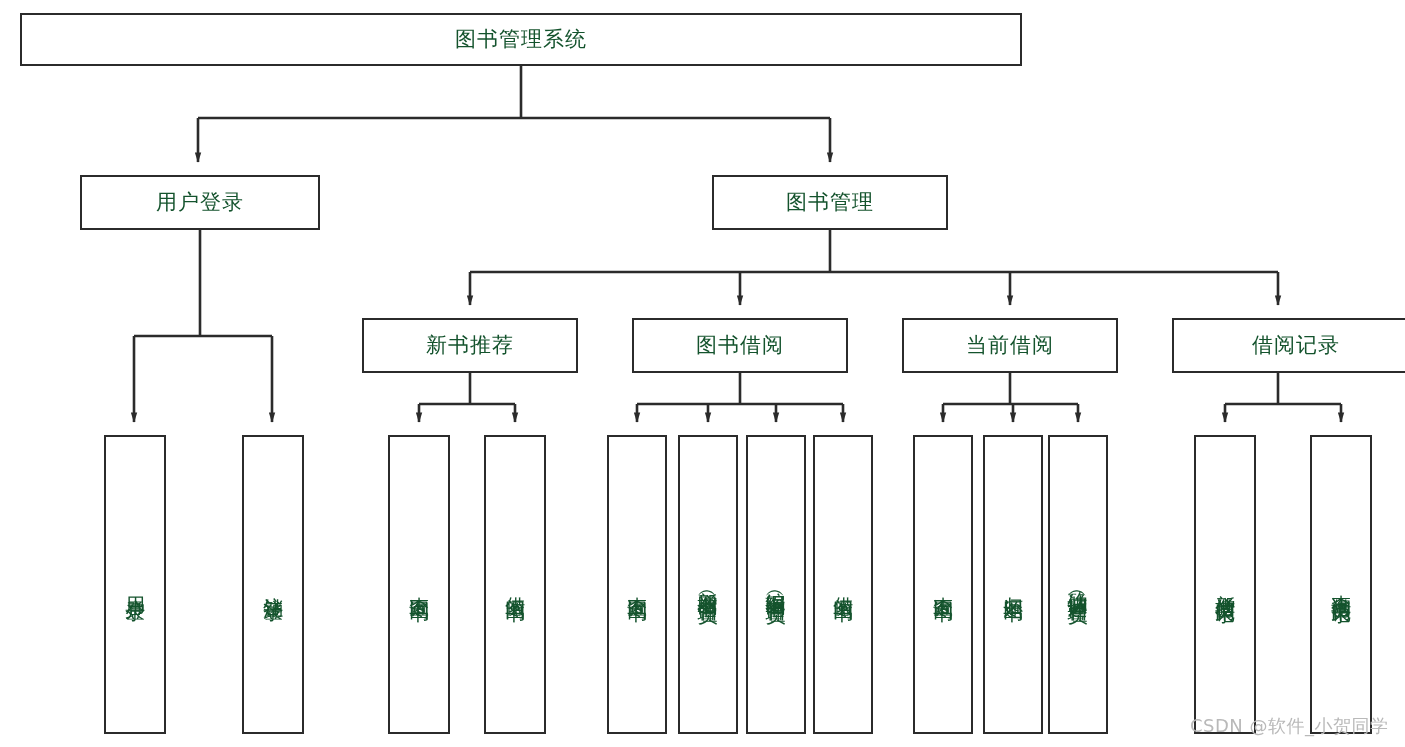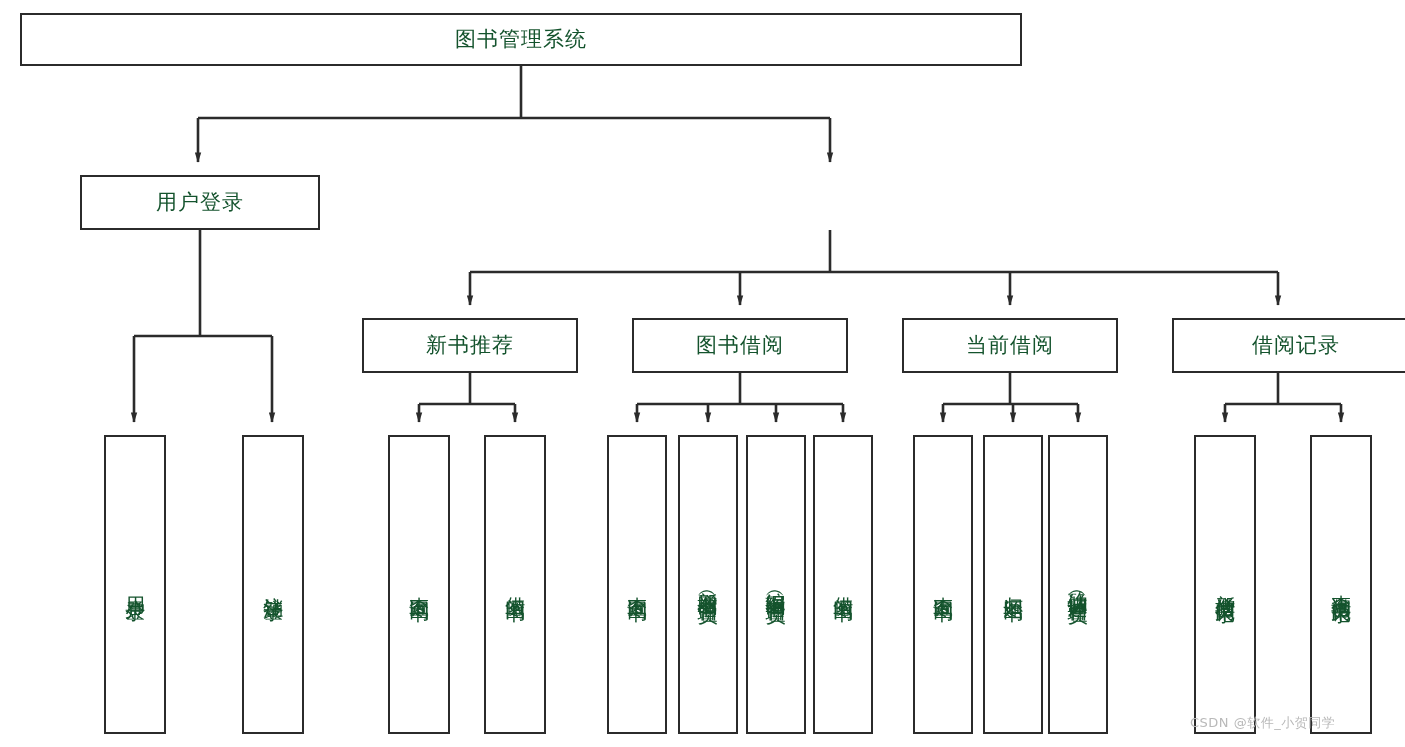--- a/index.html
+++ b/index.html
@@ -55,21 +55,21 @@
     text-align: center;
   }
   .node.v.tall {
     font-size: 20px;
     line-height: 1.3;
   }
   .watermark {
     position: absolute;
     left: 1190px;
     top: 714px;
-    font-size: 13px;
+    font-size: 18px;
     color: #b9b9b9;
     letter-spacing: 0.5px;
     white-space: nowrap;
     font-family: "DejaVu Sans", "Liberation Sans", sans-serif;
   }
 </style>
 </head>
 <body>
 
 <div id="canvas">
@@ -127,20 +127,23 @@
     </g>
   </svg>
 
   <div class="node h" id="root-node" style="left: 20px; top: 13px; width: 1002px; height: 53px;">
     <span>图书管理系统</span>
   </div>
 
   <div class="node h" id="n-l2-0" style="left: 80px; top: 175px; width: 240px; height: 55px;">
     <span>用户登录</span>
   </div>
+  <div class="node h" id="n-l2-1" style="left: 712px; top: 175px; width: 236px; height: 55px;">
+    <span>图书管理</span>
+  </div>
 
   <div class="node h" id="n-l3-0" style="left: 362px; top: 318px; width: 216px; height: 55px; text-align: right;">
     <span>新书推荐</span>
   </div>
   <div class="node h" id="n-l3-1" style="left: 632px; top: 318px; width: 216px; height: 55px;">
     <span>图书借阅</span>
   </div>
   <div class="node h" id="n-l3-2" style="left: 902px; top: 318px; width: 216px; height: 55px;">
     <span>当前借阅</span>
   </div>

